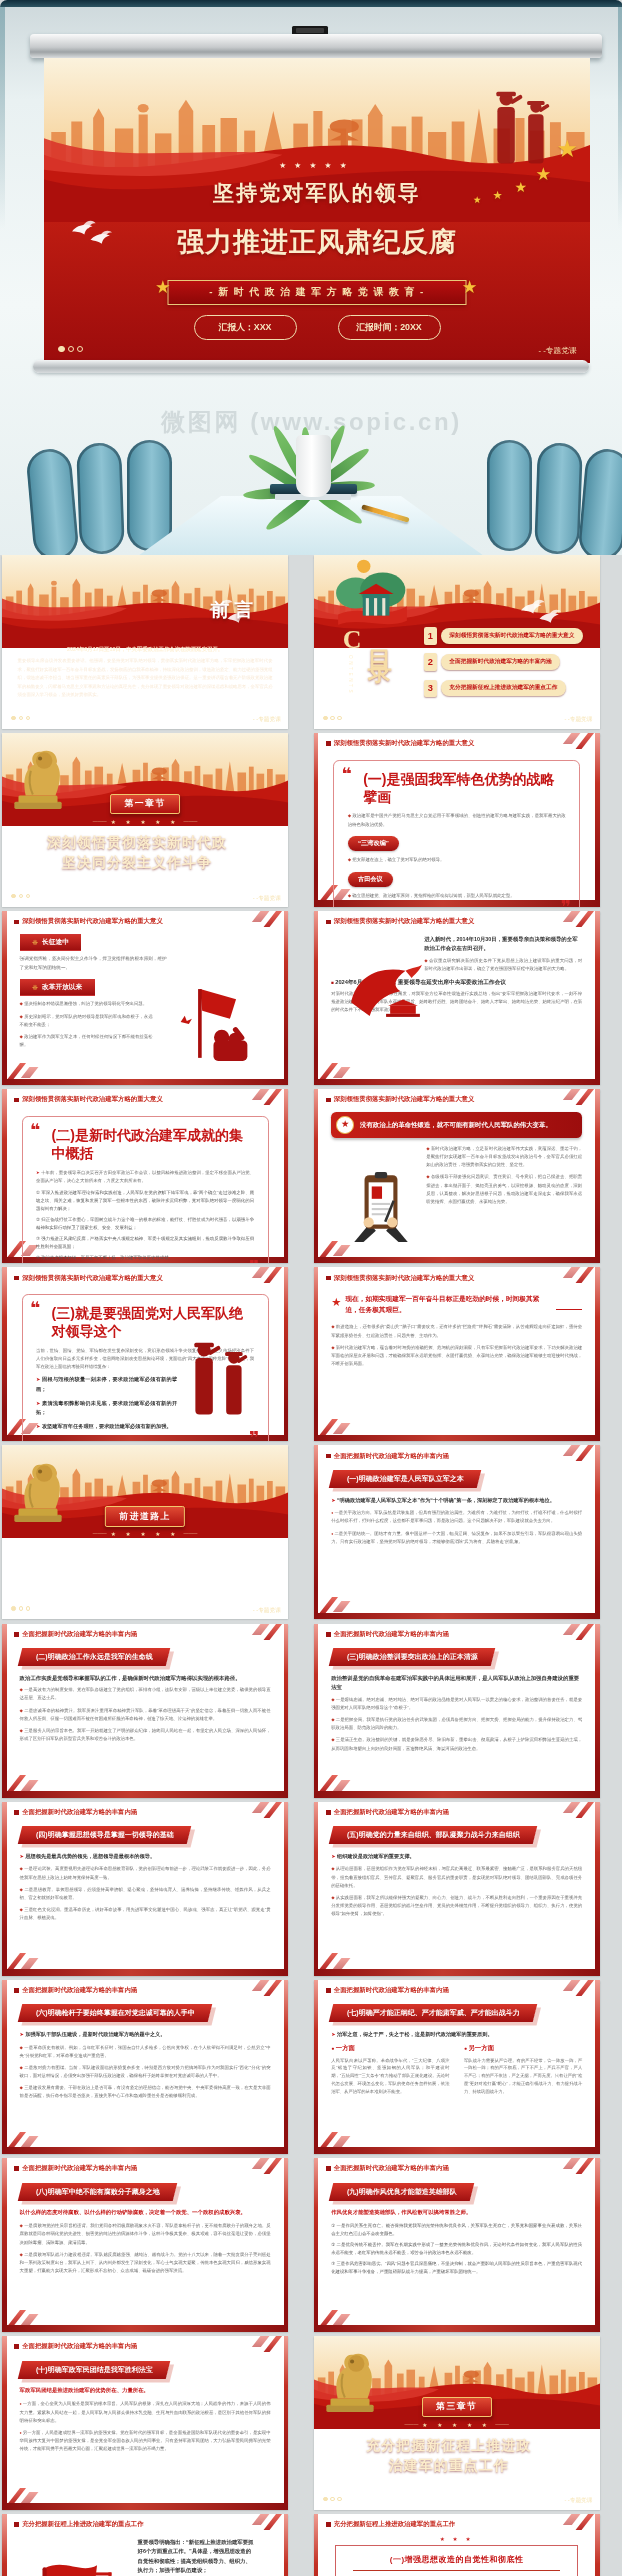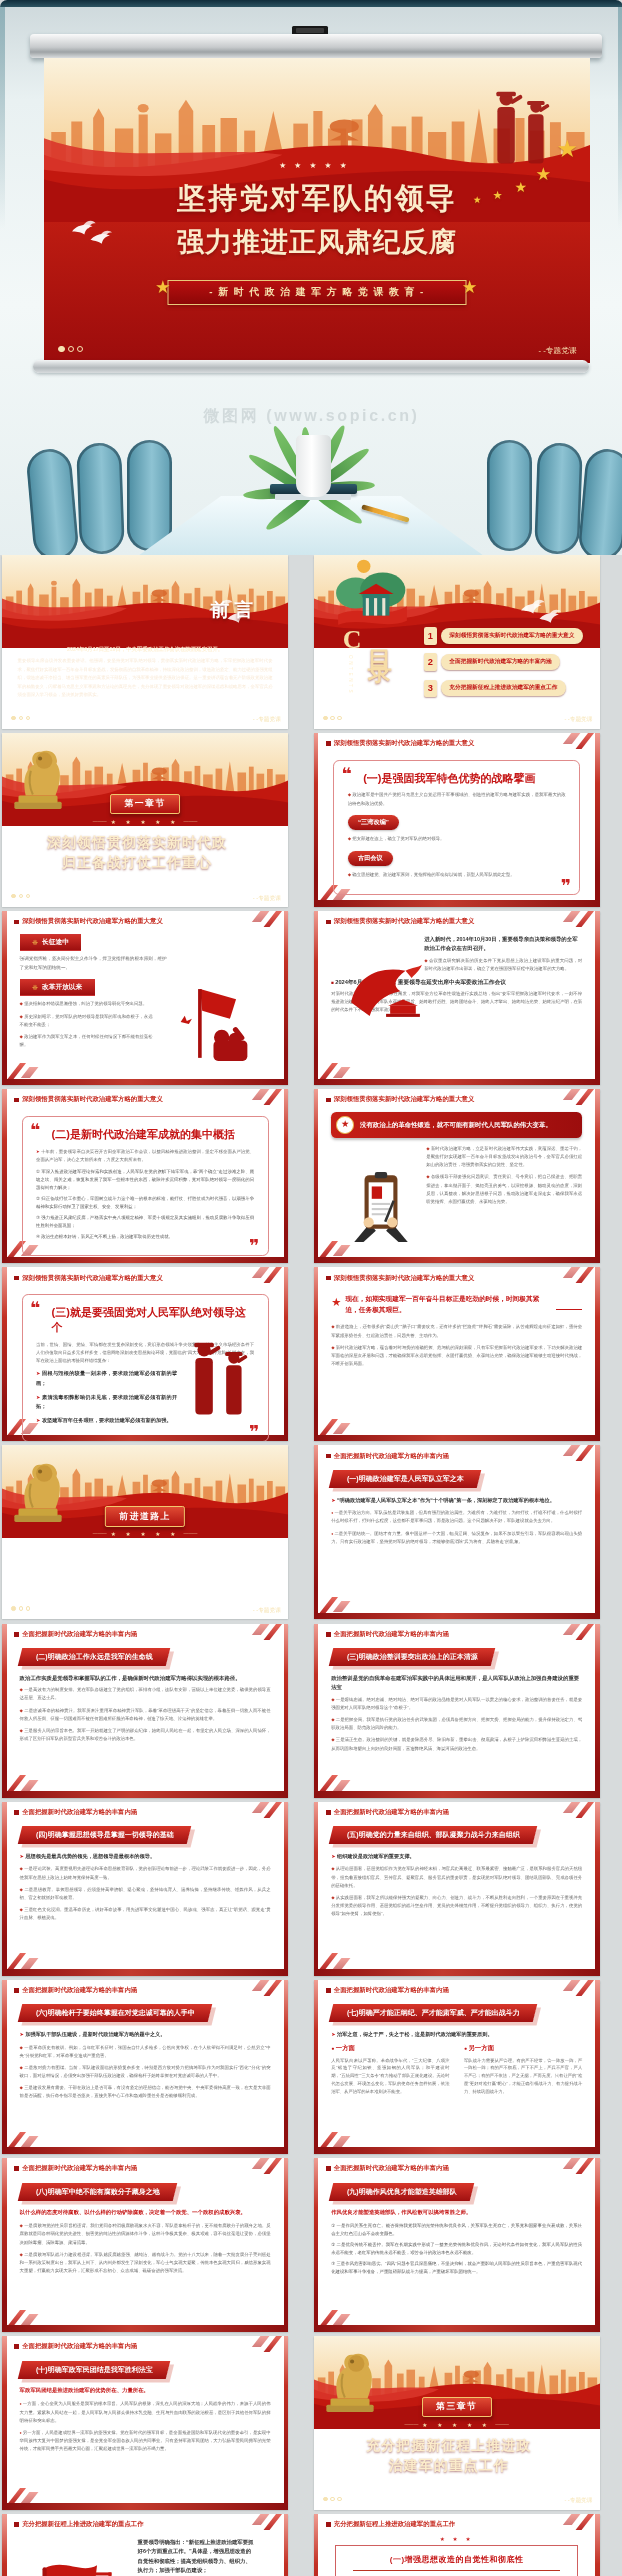--- a/index.html
+++ b/index.html
@@ -8,21 +8,21 @@
   
   #wall{position:absolute;top:0;left:0;width:623px;height:555px;background:linear-gradient(180deg,#cdd8db 0%,#e9f1f2 18%,#f3f8f8 55%,#e6eff0 100%);border-radius:7.2px 7.2px 0 0;overflow:hidden}
   #topstrip{position:absolute;top:0;left:0;right:0;height:6.7px;background:linear-gradient(180deg,#102d3b,#2c5361)}
   .sidesliver{position:absolute;top:6.7px;width:5.2px;height:222px;background:linear-gradient(180deg,#8fb0b8,rgba(143,176,184,0))}
   #sl-l{left:0}#sl-r{right:0}
   #projmount{position:absolute;left:292px;top:26px;width:36px;height:9.3px;background:#181818;border-radius:1.5px}
   #projmount i{position:absolute;left:4.1px;top:2.1px;width:28px;height:5.2px;background:#3a3a3a;display:block;border-radius:1px}
   #projbar{position:absolute;left:30px;top:34px;width:572px;height:24px;border-radius:4.1px;background:linear-gradient(180deg,#fafafa,#c7cacc 55%,#9ea3a6 75%,#dadddf);box-shadow:0 2.1px 4.1px rgba(40,60,70,.35)}
   #projbot{position:absolute;left:33px;top:360px;width:556px;height:13.4px;border-radius:6.7px;background:linear-gradient(180deg,#f2f4f5,#b4babd 60%,#d8dcde);box-shadow:0 1.5px 3.1px rgba(40,60,70,.3)}
   #screen{position:absolute;left:44px;top:58px;width:546px;height:305px;overflow:hidden;background:#b01212}
-  #pwm{position:absolute;left:0;right:0;top:406px;text-align:center;font-size:16px;letter-spacing:2.6px;color:rgba(145,158,163,.30);font-weight:bold}
+  #pwm{position:absolute;left:0;right:0;top:406px;text-align:center;font-size:24px;letter-spacing:2.6px;color:rgba(145,158,163,.30);font-weight:bold}
   
   .chair{position:absolute;width:45px;height:111px;border-radius:23px;background:linear-gradient(90deg,#4a8ba0,#8ec3d3 55%,#5e9cb0);box-shadow:inset 0 0 0 2.6px rgba(30,60,75,.55)}
   #table{position:absolute;left:138px;top:496px;width:346px;height:60px;background:linear-gradient(180deg,#f4fbfd,#cfe7ee);clip-path:polygon(24% 0,76% 0,100% 100%,0 100%)}
   #books{position:absolute;left:270px;top:484px;width:87px;height:10.3px;background:linear-gradient(180deg,#2d5a6b,#16323e);border-radius:2.1px;box-shadow:0 3.1px 2.1px rgba(60,80,90,.25)}
   #books i{position:absolute;left:5.2px;top:10.3px;width:76px;height:6.2px;background:#d9e2e5;display:block;border-radius:1px}
   #pot{position:absolute;left:296px;top:435px;width:35px;height:62px;background:linear-gradient(90deg,#e7e9ea,#ffffff 45%,#d8dcdd);border-radius:5.2px 5.2px 13.4px 13.4px}
   .leaf{position:absolute;width:67px;height:11.3px;border-radius:60% 100% 55% 100%;transform-origin:0 50%}
   #pen{position:absolute;left:361px;top:511px;width:49px;height:4.6px;background:linear-gradient(90deg,#6b4a16,#e8a22e 25%,#f4b84a 70%,#caa43c);border-radius:2.6px;transform:rotate(16deg);box-shadow:0 2.1px 1.5px rgba(90,100,105,.35)}
   
   .svgw svg{display:block}
@@ -88,21 +88,21 @@
   .bullet{color:#666;font-size:4.4px;line-height:1.85;margin:2.1px 0 4.1px;text-align:justify}
   .bullet::before{content:"◆ ";color:#c0392b}
   .dotp{color:#666;font-size:4.4px;line-height:1.85;margin:2.1px 0 4.1px;text-align:justify}
   .dotp::before{content:"● ";color:#c0392b;font-size:3.6px}
   .num{color:#555;font-size:4.4px;line-height:1.8;margin:1.5px 0 3.1px;text-align:justify}
   .para{color:#666;font-size:4.4px;line-height:1.85;margin:2.1px 0 4.1px;text-align:justify}
   .sidetext{color:#666;font-size:4.6px;line-height:1.8;margin:2.1px 0 5.2px}
   .qbox{border:0.5px solid #e08b8b;border-radius:6.2px;margin:6.2px 2.1px 0;padding:10.3px 13.4px 11.3px;position:relative}
   .qbox::before{content:"❝";position:absolute;left:7.2px;top:3.1px;font-size:17.5px;color:#c22;font-weight:bold}
   .qbox::after{content:"❞";position:absolute;right:8.2px;bottom:-2.1px;font-size:17.5px;color:#c22;font-weight:bold}
-  .qbox h3{color:#c51616;font-size:11px;margin:0 0 5.2px 15.5px}
+  .qbox h3{color:#c51616;font-size:14px;margin:0 0 5.2px 15.5px}
   .stars3{text-align:center;color:#c22;font-size:5.7px;letter-spacing:3.1px;margin:1px 0 3.1px}
   .sbx{border:0.5px solid #d06060;margin:0 4.1px;padding:8.2px 12.4px 6.2px;position:relative;background:#fff}
   .sbx h3{text-align:center;color:#c51616;font-size:8px;margin:0 0 5.2px;letter-spacing:0.5px}
   .sbx .dv{display:block;height:1px;background:#b32;margin:0 auto 6.2px;width:96%}
   .rband{display:flex;align-items:center;background:linear-gradient(90deg,#c62018,#9c0d0d);border-radius:5.2px;color:#fff;font-weight:bold;font-size:6.4px;line-height:1.6;padding:4.1px 8.2px 4.1px 5.2px;margin:2.1px 0 7.2px;box-shadow:0 1.5px 2.6px rgba(0,0,0,.25)}
   .rband b{flex:0 0 17.5px;height:17.5px;background:#fff;border-radius:50%;display:flex;align-items:center;justify-content:center;margin-right:6.2px;border:1px solid #e9b949}
   .rband b::before{content:"★";color:#c62018;font-size:9.3px}
   .hl{display:flex;align-items:flex-start;gap:4.1px;margin:5.2px 0 8.2px;color:#c51616;font-weight:bold;font-size:6.7px;line-height:1.65}
   .hl b::before{content:"★";color:#d3261b;font-size:11.3px}
   .hl .ln{flex:1;height:1px;background:#c51616;margin-top:15.5px;min-width:26px}
@@ -117,21 +117,21 @@
   .hero{position:relative;width:546px;height:305px;background:linear-gradient(180deg,#cd2518 0%,#c01d12 50%,#9c0c0c 100%);overflow:hidden}
   .hsky{position:absolute;top:0;left:0;right:0;height:109px;background:linear-gradient(180deg,#fbf2dd,#f6cf93)}
   .hsky .skysvg svg{height:77px}
   .hrib{position:absolute;left:0;right:0;top:61px}
   .hrib svg{width:100%;height:103px}
   .hsold{position:absolute;right:30px;top:21.6px;opacity:.92}
   .gstars{position:absolute;right:13.4px;top:77px;width:118px;height:67px}
   .gstars b{position:absolute;color:#f6c23a;text-shadow:0 1px 1.5px rgba(140,60,0,.5)}
   .hdove{position:absolute;left:24px;top:158px}
   .hrow5{position:absolute;left:0;right:0;top:103px;text-align:center;color:#fdf0d6;font-size:7.7px;letter-spacing:8.2px}
-  .ht1{position:absolute;left:0;right:0;top:121px;text-align:center;color:#fbeccb;font-weight:bold;font-size:29px;letter-spacing:2.1px;text-shadow:0 1.5px 3.1px rgba(110,15,8,.6)}
+  .ht1{position:absolute;left:0;right:0;top:121px;text-align:center;color:#fbeccb;font-weight:bold;font-size:21px;letter-spacing:2.1px;text-shadow:0 1.5px 3.1px rgba(110,15,8,.6)}
   .ht2{position:absolute;left:0;right:0;top:166px;text-align:center;color:#fbeccb;font-weight:bold;font-size:27px;letter-spacing:1px;text-shadow:0 1.5px 3.1px rgba(110,15,8,.6)}
   .hban{position:absolute;left:50%;top:222px;transform:translateX(-50%);width:299px;height:25px;background:linear-gradient(180deg,#b80f0f,#8d0707);border:0.5px solid #e8c87a;display:flex;align-items:center;justify-content:center;color:#f7e3ae;font-weight:bold;font-size:9.8px;letter-spacing:1.5px;box-shadow:0 2.1px 4.1px rgba(80,8,4,.5)}
   .hban b{position:absolute;top:-4.1px;color:#f6c23a;font-size:17.5px;text-shadow:0 1px 1.5px rgba(140,60,0,.5)}
   .hban b.bl{left:-13.4px}.hban b.br{right:-13.4px}
   .hpills{position:absolute;left:0;right:0;top:257px;display:flex;justify-content:center;gap:41px}
   .hpill{min-width:103px;text-align:center;border:0.8px solid #f0ddae;border-radius:12.4px;padding:5.7px 13.4px;color:#f7e8c2;font-weight:bold;font-size:8.8px}
   .hdots{position:absolute;left:14.4px;bottom:9.3px}
   .hdots s{display:inline-block;width:6.2px;height:6.2px;border-radius:50%;border:1px solid #f6e3b2;margin-right:3.1px}
   .hdots s:first-child{background:#f6e3b2}
   .hmark{position:absolute;right:13.4px;bottom:7.2px;color:#f6e3b2;font-size:7.7px}
@@ -231,20 +231,24 @@
             </svg>
           </span>
         <div class="hrow5">★★★★★</div>
         <div class="ht1">坚持党对军队的领导</div>
         <div class="ht2">强力推进正风肃纪反腐</div>
         <div class="hban">
             <b class="bl">★</b>
             <span>- 新 时 代 政 治 建 军 方 略 党 课 教 育 -</span>
             <b class="br">★</b>
           </div>
+        <div class="hpills">
+          <div class="hpill">汇报人：XXX</div>
+          <div class="hpill">汇报时间：20XX</div>
+        </div>
         <div class="hdots"><s></s><s></s><s></s></div>
         <div class="hmark">- -专题党课</div>
       </div>
     </div>
     <div id="projbot"></div>
     <div id="pwm">微图网 (www.sopic.cn)</div>
     <div class="chair" style="left:30px;top:449px;transform:rotate(-5deg)"></div>
     <div class="chair" style="left:78px;top:443px;transform:rotate(-2deg)"></div>
     <div class="chair" style="left:127px;top:440px"></div>
     <div class="chair" style="left:487px;top:440px"></div>
@@ -478,21 +482,21 @@
               <rect x="16" y="110" width="76" height="14" rx="3" fill="#caa43c"></rect>
               <path d="M30,110 C24,82 28,60 46,50 C38,38 46,22 60,25 C78,18 94,30 90,48 C100,62 98,84 88,110 Z" fill="#d8ab4a"></path>
               <circle cx="66" cy="42" r="16" fill="#c9983a"></circle>
               <circle cx="58" cy="38" r="4" fill="#8a6420"></circle>
               <path d="M40,62 C36,78 38,96 44,108" stroke="#b8923a" stroke-width="4" fill="none"></path>
             </g>
           </svg>
         </span>
         <div class="badge">第一章节</div>
         <div class="strow">★ ★ ★ ★ ★</div>
-        <div class="ctitle"><span>深刻领悟贯彻落实新时代政</span><br><span>归正备战打仗工作重心</span></div>
+        <div class="ctitle"><span>深刻领悟贯彻落实新时代政</span><br><span>坚决同分裂主义作斗争</span></div>
         <div class="dots"><s></s><s></s><s></s></div>
         <div class="cmark">- -专题党课</div>
       </div>
       <div class="cell">
         <i class="ed l"></i>
         <i class="ed r"></i>
         <i class="str s1"></i>
         <i class="str s2"></i>
         <i class="str s3"></i>
         <i class="str s4"></i>

